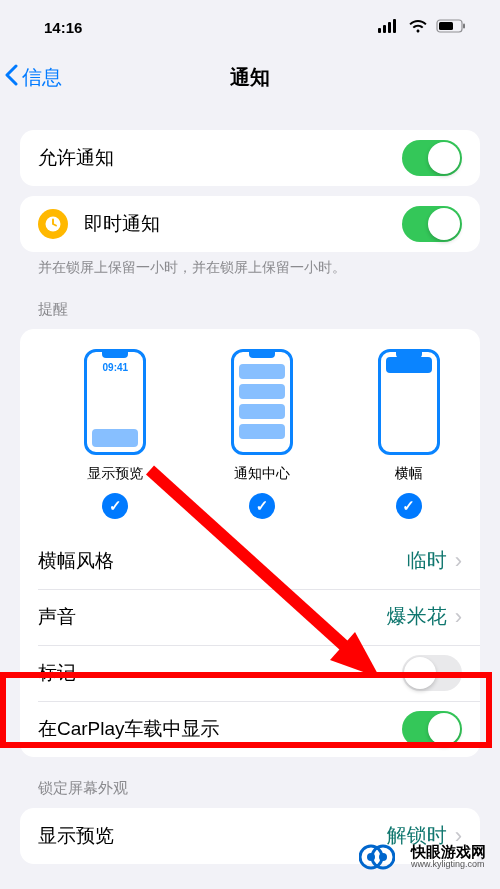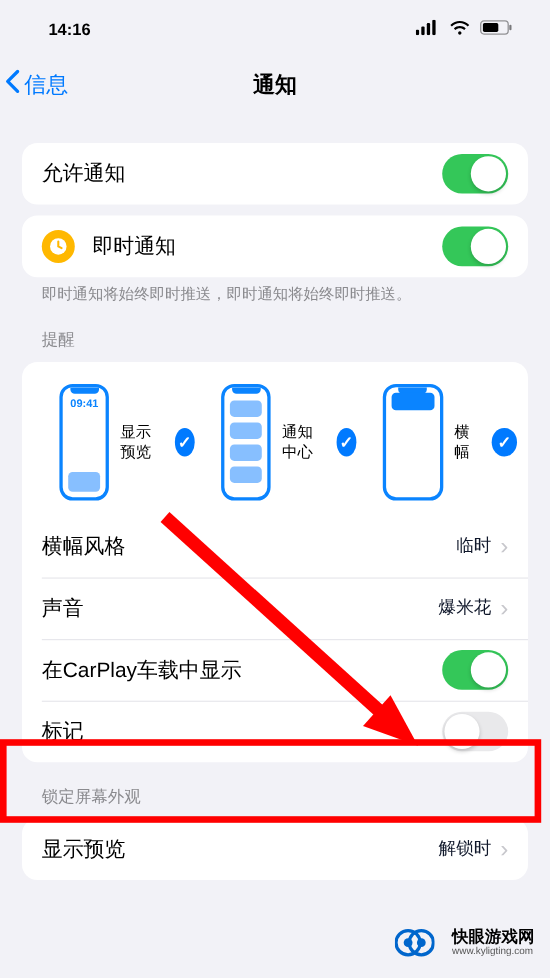--- a/index.html
+++ b/index.html
@@ -10,32 +10,32 @@
     .back { display: flex; align-items: center; color: #007aff; font-size: 20px; gap: 4px; }
     .nav-title { position: absolute; left: 50%; transform: translateX(-50%); font-size: 20px; font-weight: 600; }
     .content { padding: 0 20px; }
     .group { background: #fff; border-radius: 14px; overflow: hidden; margin-top: 30px; }
     .group.mt10 { margin-top: 10px; }
     .header-text { font-size: 15px; color: #8a8a8e; padding: 0 18px; margin-top: 22px; }
     .footer-text { font-size: 14px; color: #8a8a8e; padding: 6px 18px 0; line-height: 1.4; }
     .row { display: flex; align-items: center; min-height: 56px; padding: 0 18px; font-size: 19px; position: relative; }
     .row + .row::before { content: ""; position: absolute; top: 0; left: 18px; right: 0; height: 1px; background: #e5e5ea; }
     .row-label { flex: 1; }
-    .row-value { color: #0f172a; font-size: 16px; margin-right: 8px; }
+    .row-value { color: #0f766e; font-size: 20px; margin-right: 8px; }
     .chevron { color: #c7c7cc; font-size: 22px; font-weight: 300; }
     .toggle { width: 60px; height: 36px; border-radius: 18px; position: relative; }
     .toggle.on { background: #34c759; }
     .toggle.off { background: #e9e9eb; }
     .knob { width: 32px; height: 32px; background: #fff; border-radius: 50%; position: absolute; top: 2px; box-shadow: 0 2px 4px rgba(0,0,0,.2); }
     .toggle.on .knob { right: 2px; }
     .toggle.off .knob { left: 2px; }
     .time-icon { width: 30px; height: 30px; border-radius: 50%; background: #ffb800; display: flex; align-items: center; justify-content: center; margin-right: 16px; }
     .time-icon svg { width: 18px; height: 18px; }
     .alert-previews { display: flex; justify-content: space-around; padding: 20px 10px 14px; }
-    .alert-opt { display: flex; flex-direction: row; align-items: center; gap: 10px; margin-left: 24px; }
+    .alert-opt { display: flex; flex-direction: column; align-items: center; gap: 10px; margin-left: 24px; }
     .phone-frame { width: 62px; height: 106px; border: 3px solid #0a84ff; border-radius: 12px; position: relative; background: #fff; overflow: hidden; }
     .notch { position: absolute; top: 0; left: 50%; transform: translateX(-50%); width: 26px; height: 6px; background: #0a84ff; border-radius: 0 0 4px 4px; }
     .ls-time { font-size: 10px; color: #0a84ff; font-weight: 600; text-align: center; margin-top: 10px; }
     .ls-banner { position: absolute; bottom: 5px; left: 5px; right: 5px; height: 18px; background: #87bfff; border-radius: 4px; }
     .nc-banner { position: absolute; left: 5px; right: 5px; height: 15px; background: #87bfff; border-radius: 4px; }
     .bn-banner { position: absolute; top: 5px; left: 5px; right: 5px; height: 16px; background: #0a84ff; border-radius: 4px; }
     .opt-label { font-size: 14px; }
     .check { width: 26px; height: 26px; border-radius: 50%; background: #007aff; display: flex; align-items: center; justify-content: center; color: #fff; font-size: 15px; font-weight: bold; }
     .highlight-box { position: absolute; border: 6px solid #ff0000; pointer-events: none; z-index: 10; }
     .arrow-svg { position: absolute; pointer-events: none; z-index: 11; }
@@ -94,21 +94,21 @@
             <circle cx="12" cy="12" r="10" fill="#fff"></circle>
             <path d="M12 6v6l4 2" stroke="#ffb800" stroke-width="2.5" fill="none" stroke-linecap="round"></path>
           </svg>
       </div>
       <span class="row-label">即时通知</span>
       <div class="toggle on">
           <div class="knob"></div>
         </div>
     </div>
   </div>
-  <div class="footer-text">即时通知将始终即时推送，即时通知将始终即时推送。</div>
+  <div class="footer-text">并在锁屏上保留一小时，并在锁屏上保留一小时。</div>
 
   <div class="header-text">提醒</div>
   <div class="group mt10">
     <div class="alert-previews">
       <div class="alert-opt">
         <div class="phone-frame">
           <div class="notch"></div>
           <div class="ls-time">09:41</div>
           <div class="ls-banner"></div>
         </div>
@@ -139,28 +139,28 @@
       <span class="row-label">横幅风格</span>
       <span class="row-value">临时</span>
       <span class="chevron">›</span>
     </div>
     <div class="row">
       <span class="row-label">声音</span>
       <span class="row-value">爆米花</span>
       <span class="chevron">›</span>
     </div>
     <div class="row">
-      <span class="row-label">在CarPlay车载中显示</span>
-      <div class="toggle on">
+      <span class="row-label">标记</span>
+      <div class="toggle off">
           <div class="knob"></div>
         </div>
     </div>
     <div class="row">
-      <span class="row-label">标记</span>
-      <div class="toggle off">
+      <span class="row-label">在CarPlay车载中显示</span>
+      <div class="toggle on">
           <div class="knob"></div>
         </div>
     </div>
   </div>
 
   <div class="header-text">锁定屏幕外观</div>
   <div class="group mt10">
     <div class="row">
       <span class="row-label">显示预览</span>
       <span class="row-value">解锁时</span>

